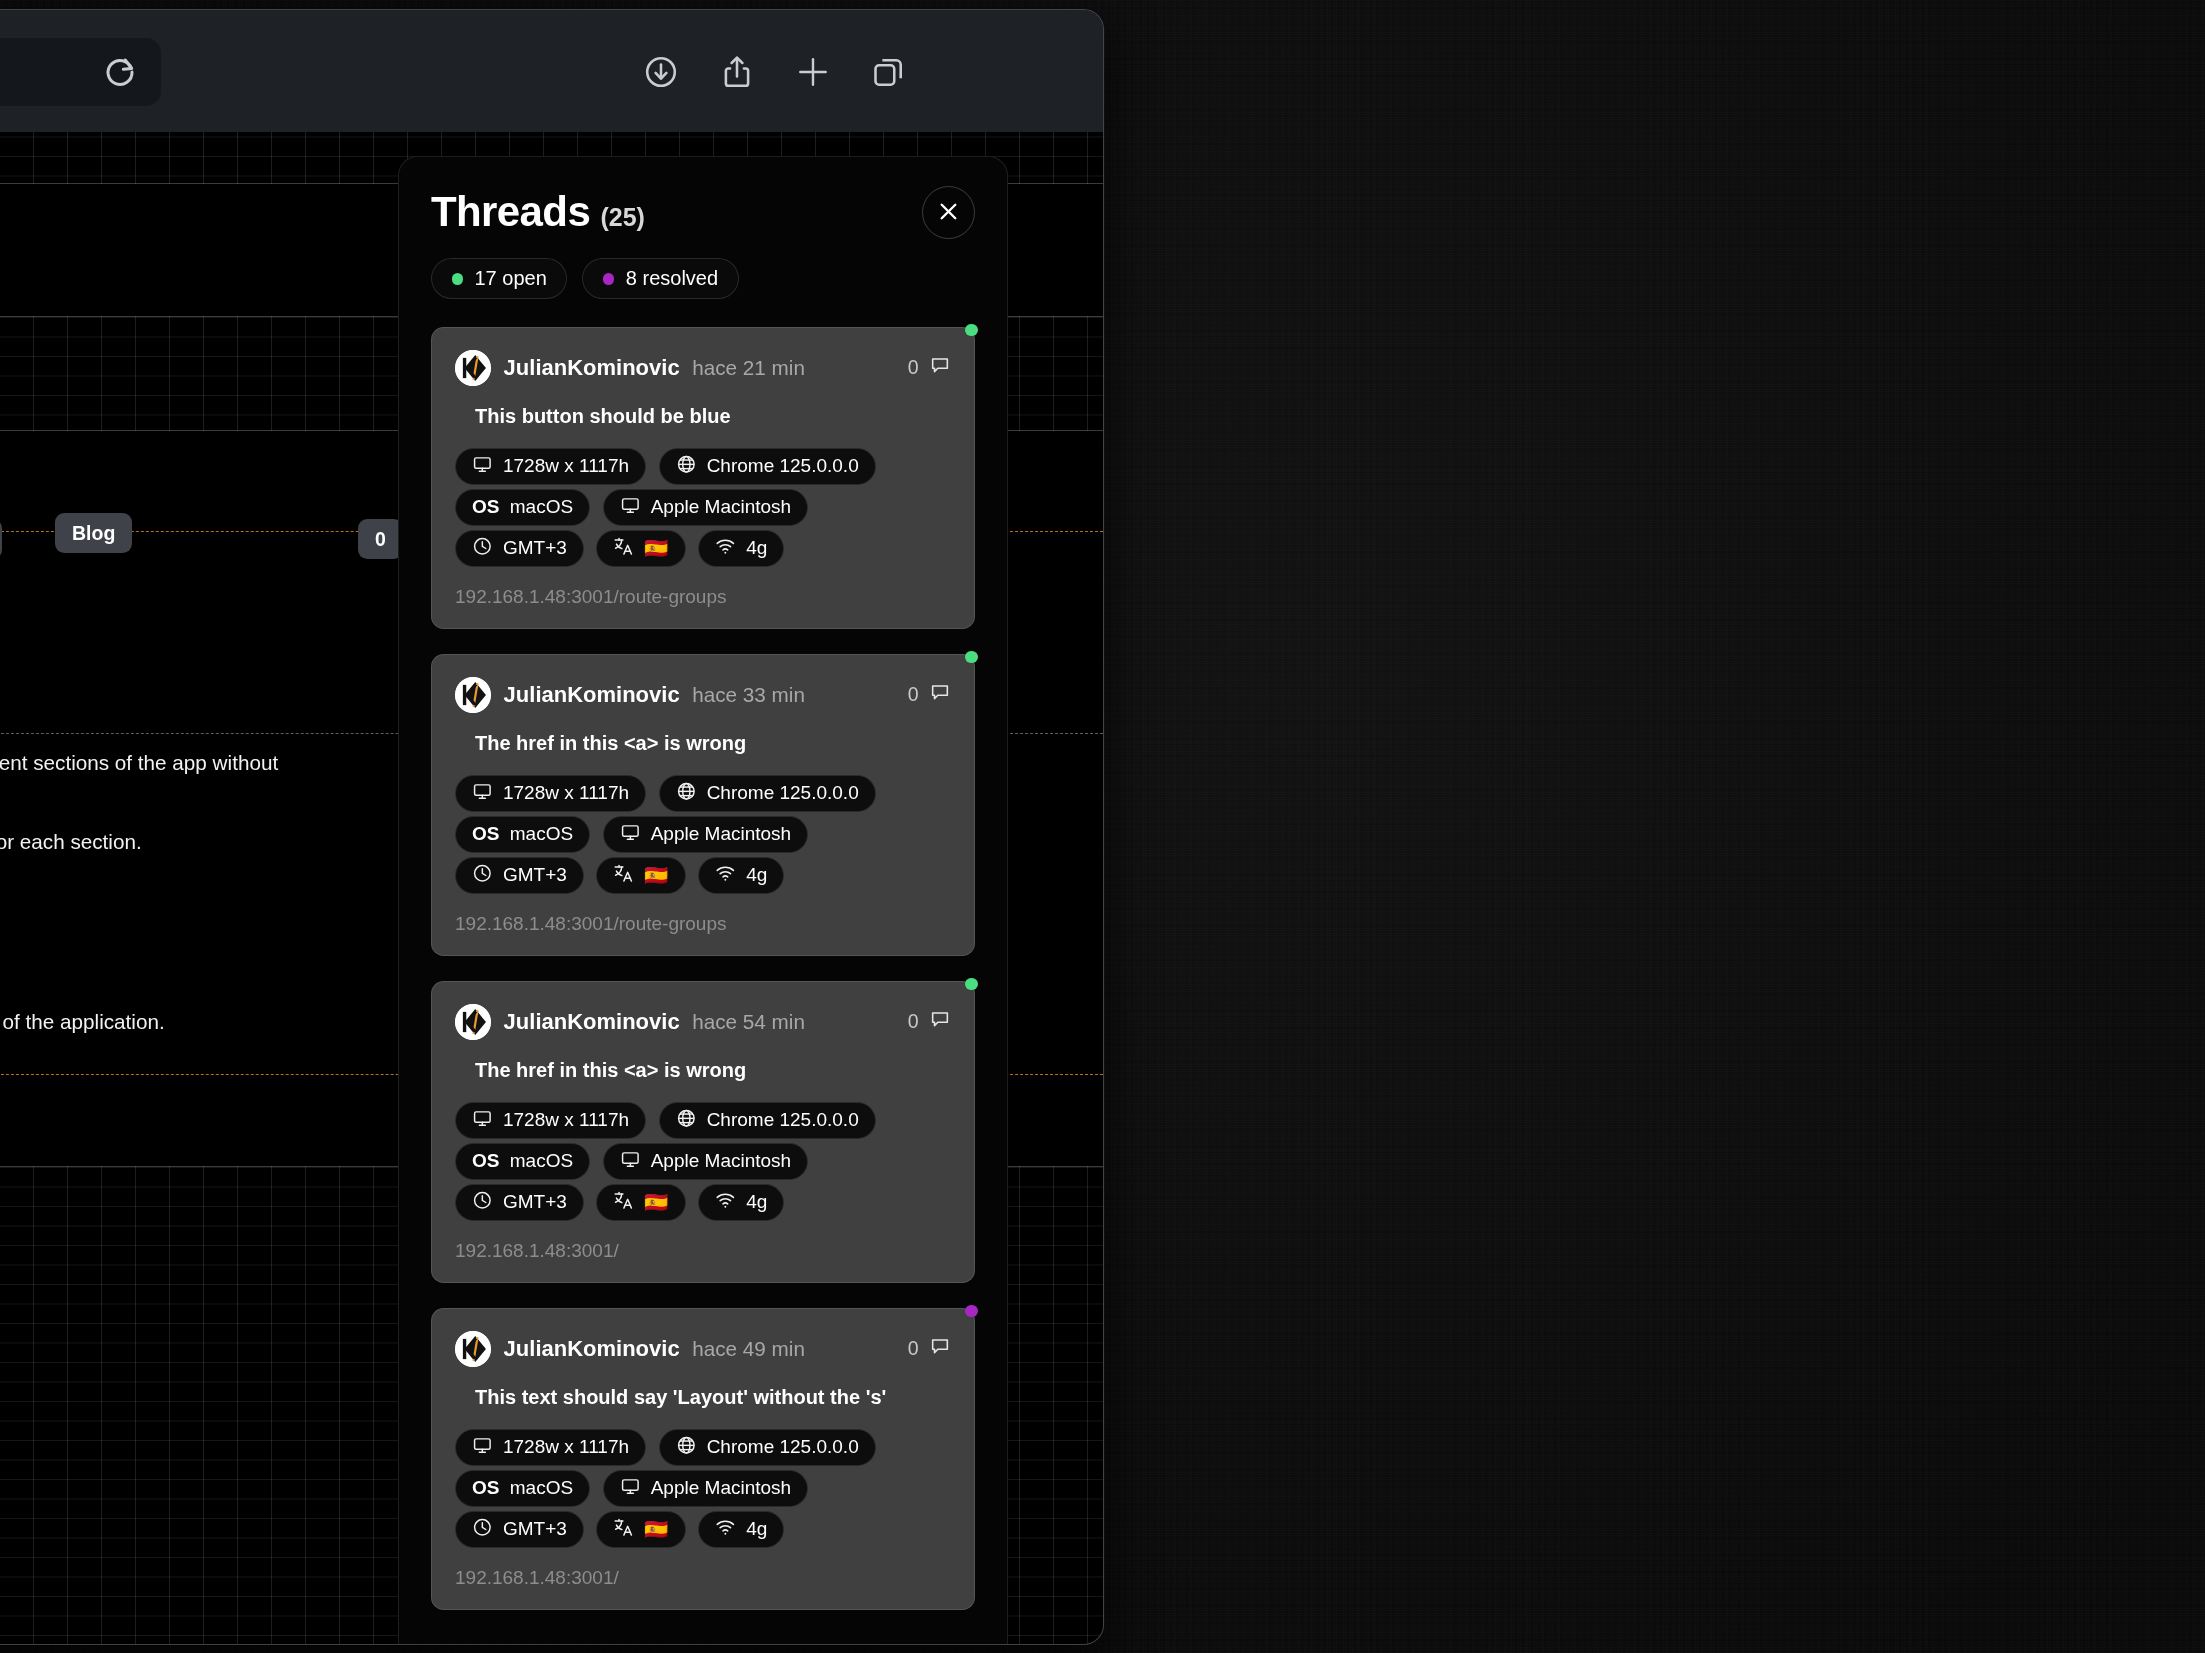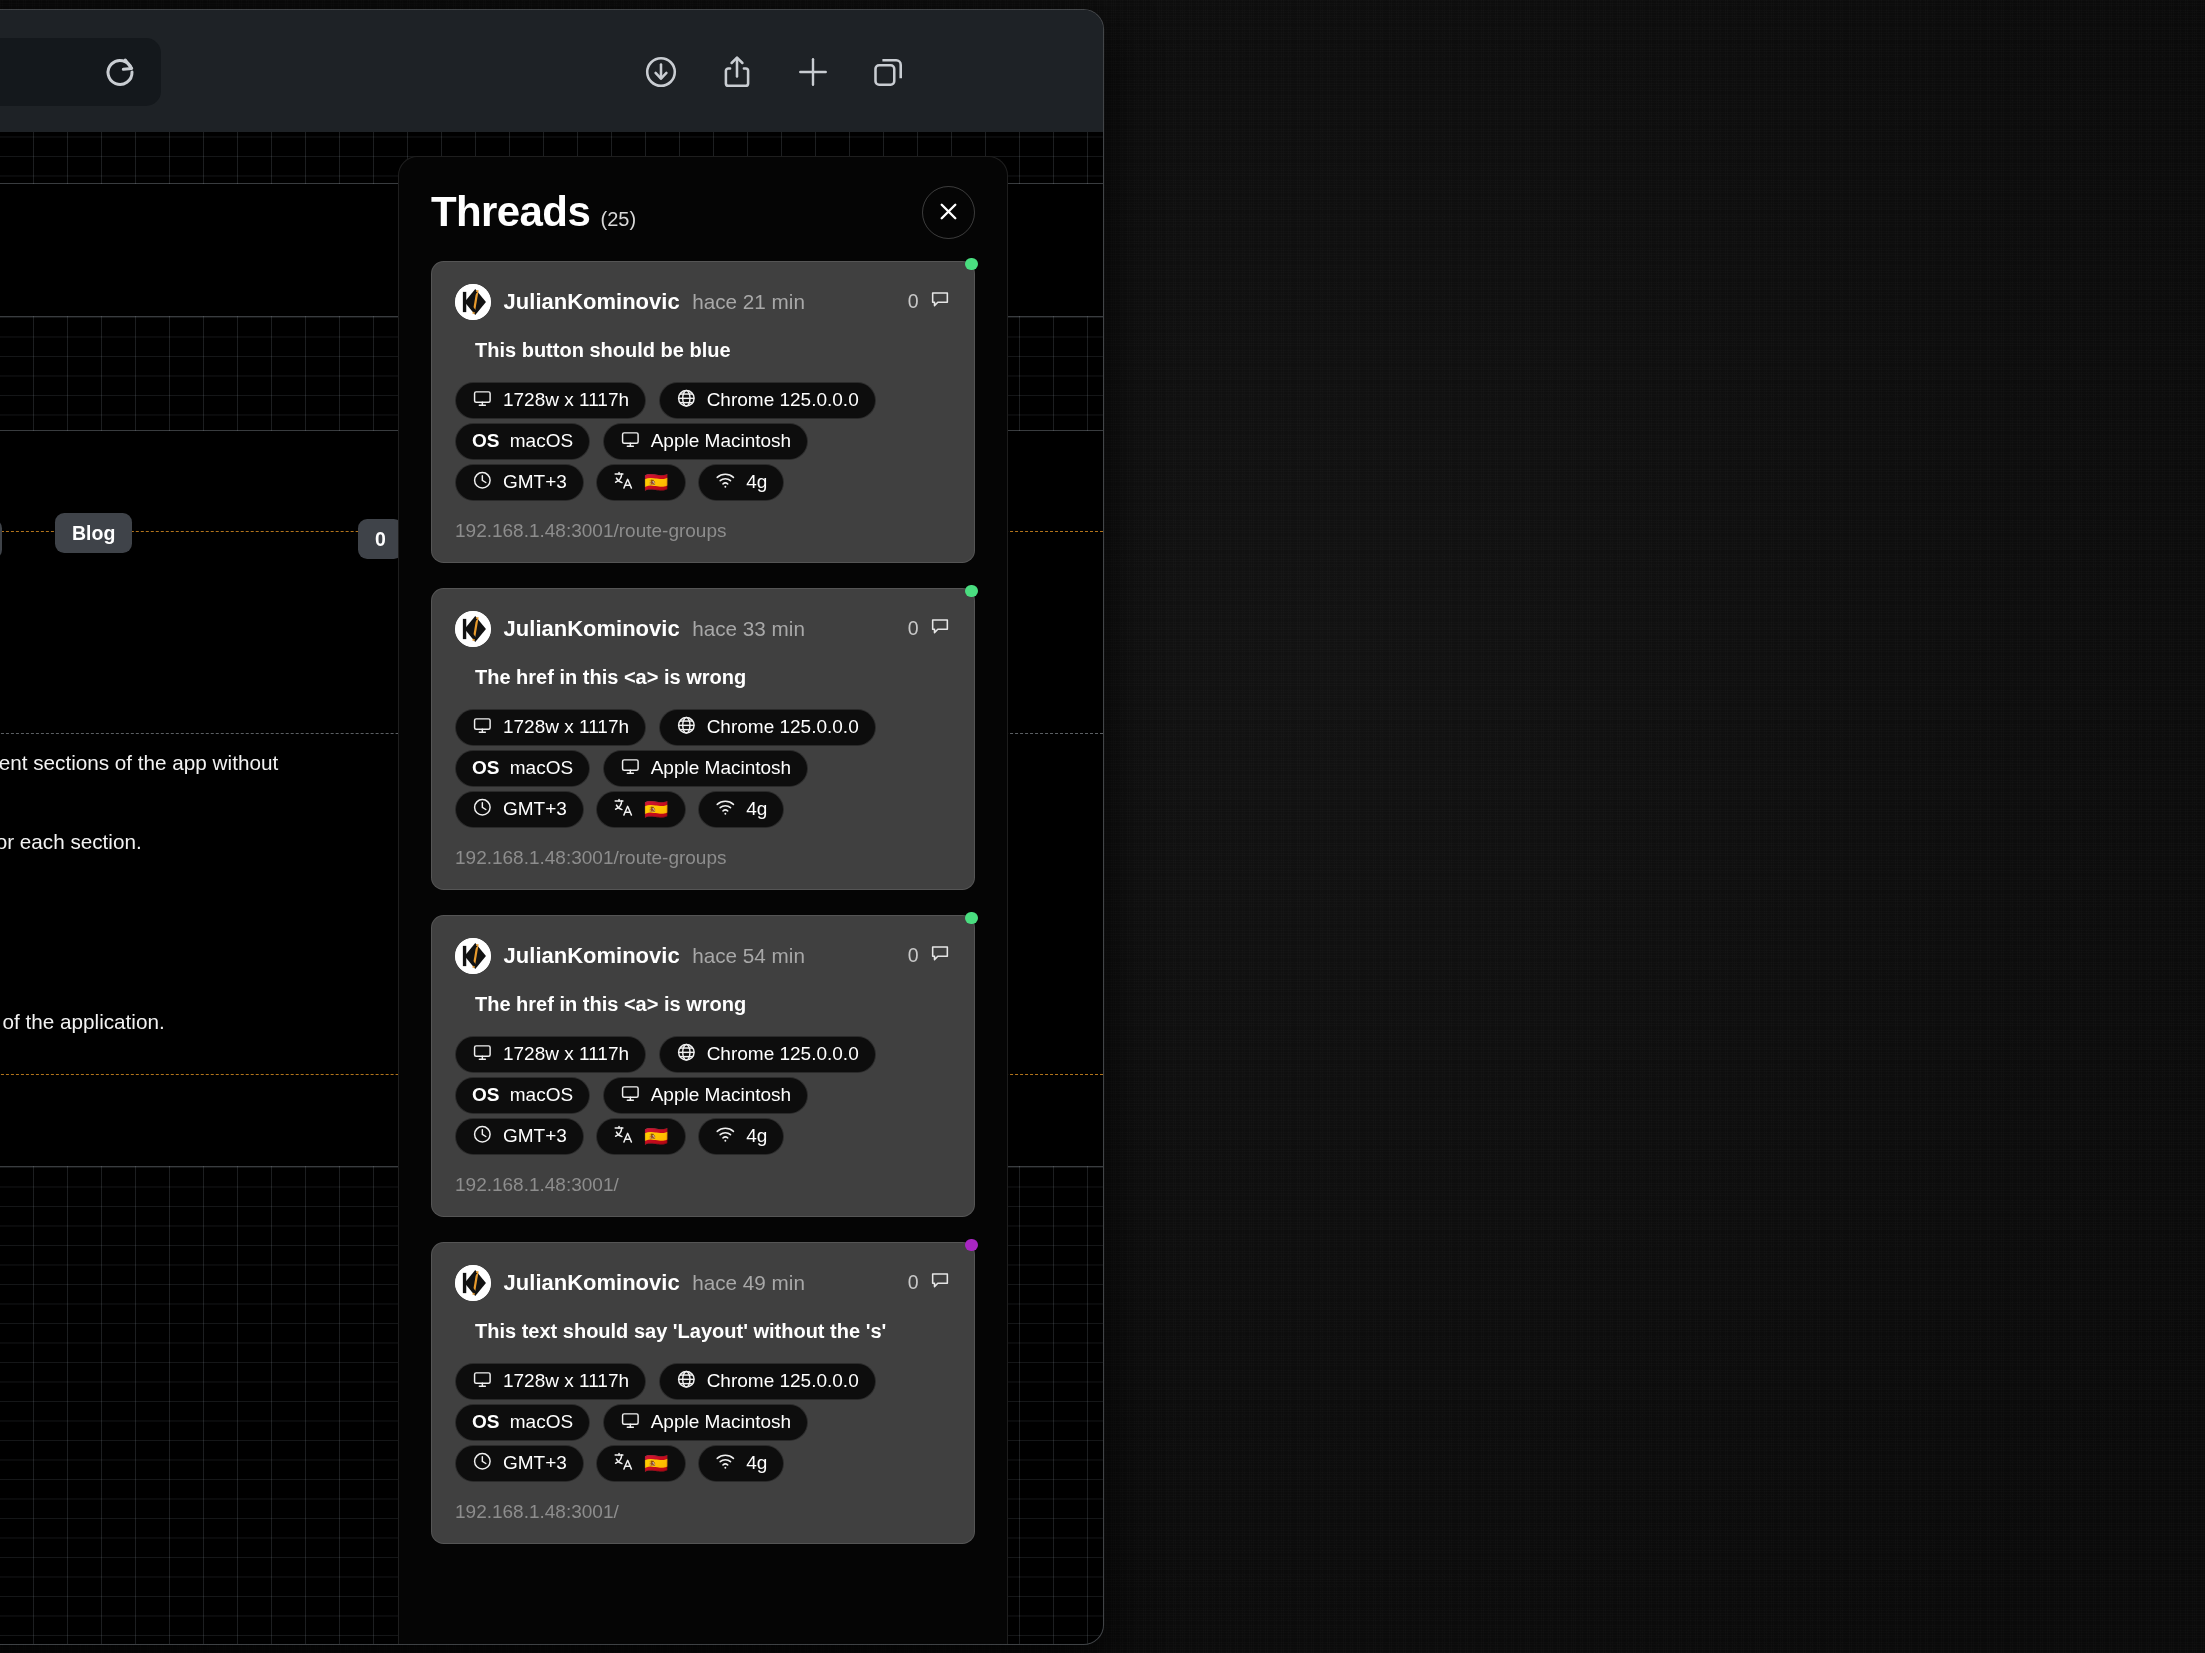--- a/index.html
+++ b/index.html
@@ -160,22 +160,22 @@
   }
   #panel-title {
     color: #ffffff;
     font-size: 42px;
     font-weight: 700;
     letter-spacing: -0.6px;
     line-height: 1;
   }
   #panel-count {
     color: #d8d8d8;
-    font-size: 20px;
-    font-weight: 400;
+    font-size: 25px;
+    font-weight: 700;
   }
 
   #close-button {
     position: absolute;
     right: 32px;
     top: 29px;
     width: 53px;
     height: 53px;
     border-radius: 50%;
     border: 1.1px solid rgba(255,255,255,0.22);
@@ -386,20 +386,30 @@
 
         <div id="close-button">
           <span>
             <svg viewBox="0 0 24 24" fill="none" stroke="currentColor" stroke-width="2.3" stroke-linecap="round">
               <line x1="5.5" y1="5.5" x2="18.5" y2="18.5"></line>
               <line x1="18.5" y1="5.5" x2="5.5" y2="18.5"></line>
             </svg>
           </span>
         </div>
 
+        <div id="status-filters">
+          <div class="status-pill">
+            <span class="status-dot" style="background: rgb(74, 222, 128);"></span>
+            <span>17 open</span>
+          </div>
+          <div class="status-pill">
+            <span class="status-dot" style="background: rgb(168, 38, 194);"></span>
+            <span>8 resolved</span>
+          </div>
+        </div>
       </div>
 
       <div id="thread-list">
   <div class="thread-card">
     <span class="thread-status-dot" style="background: rgb(74, 222, 128);"></span>
 
     <div class="card-head">
       <span class="avatar">
         <svg viewBox="0 0 64 64">
           <circle cx="32" cy="32" r="32" fill="#ffffff"></circle>

